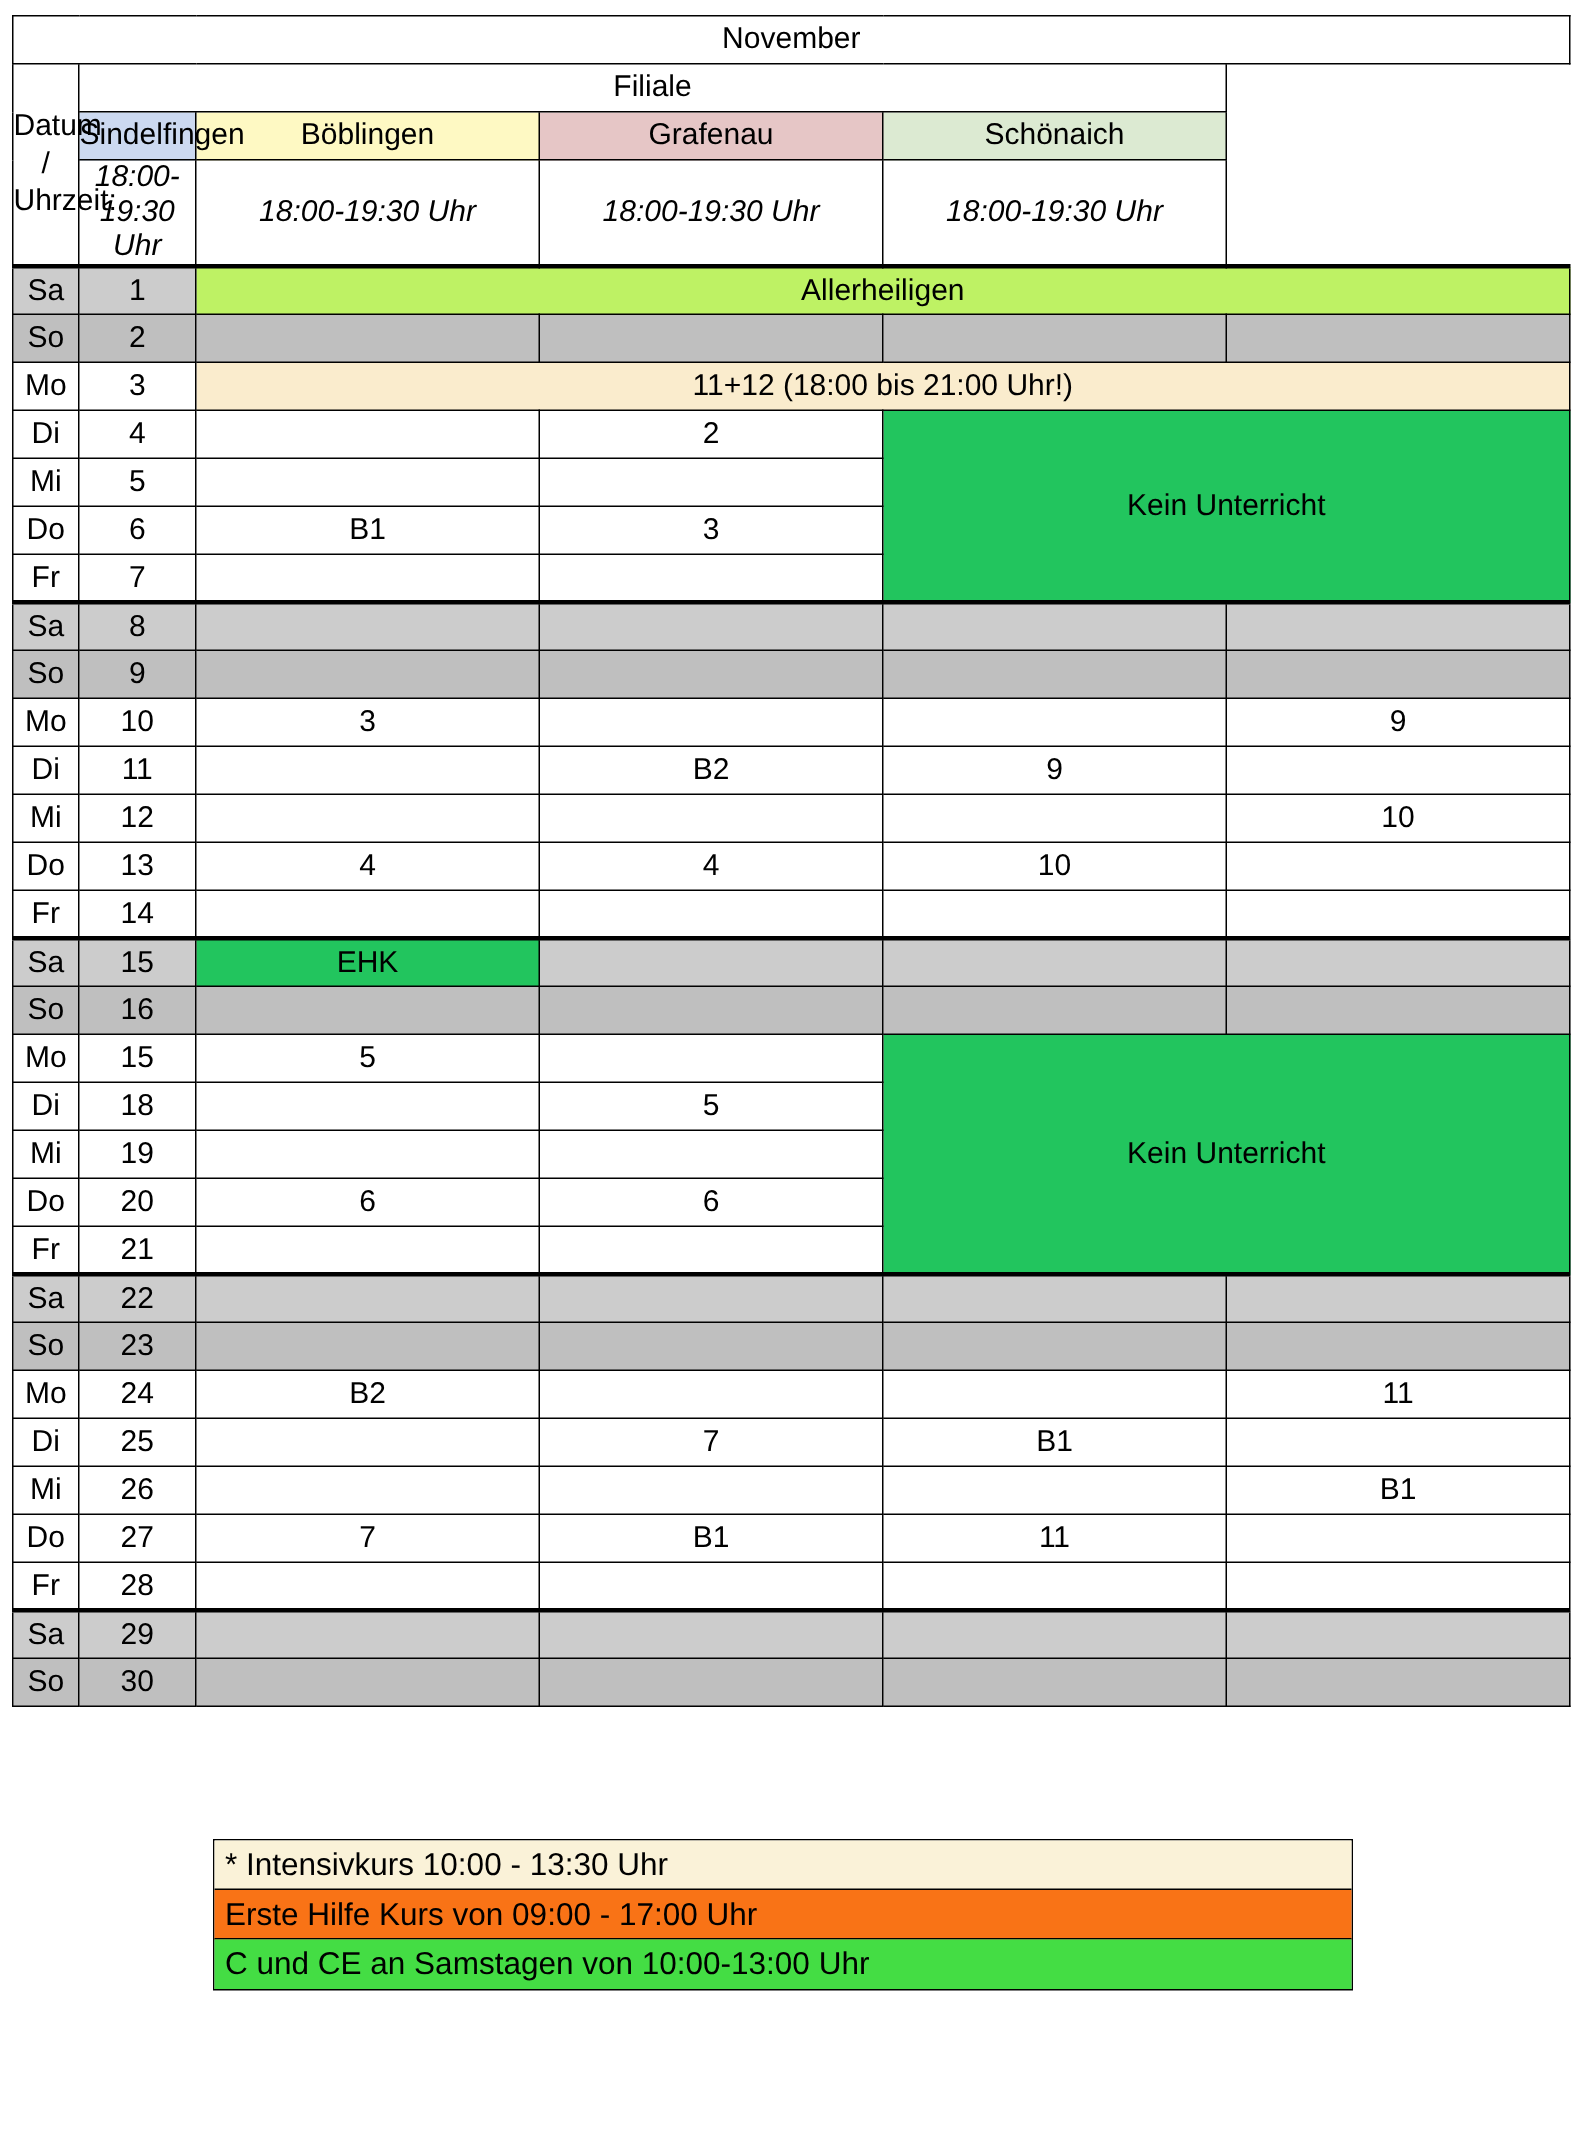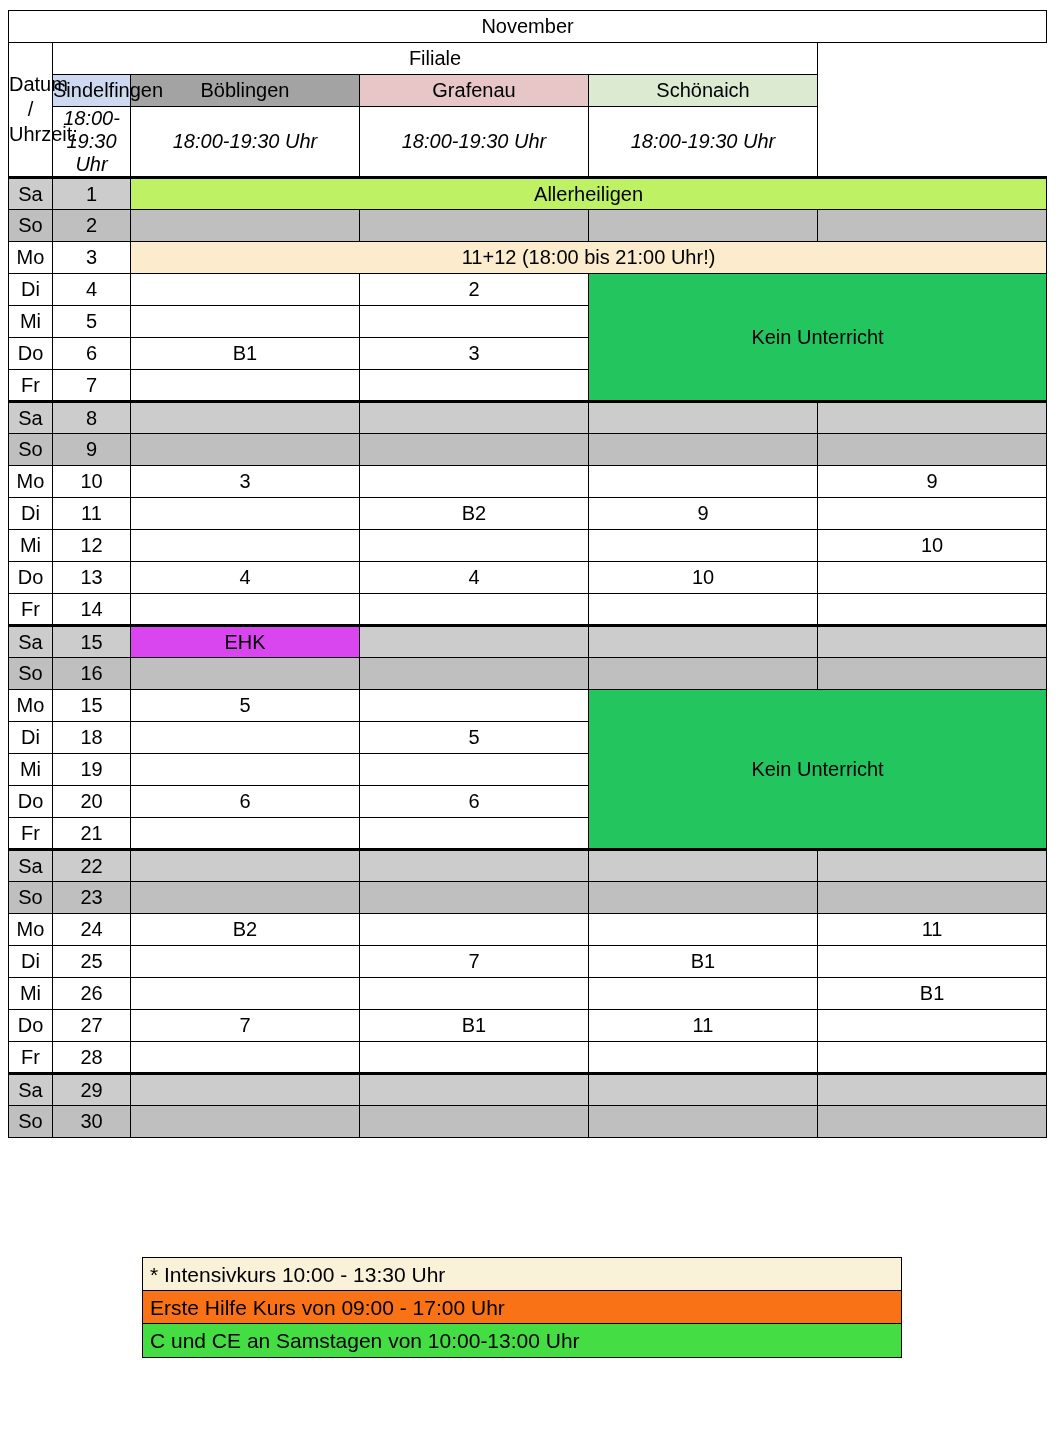--- a/index.html
+++ b/index.html
@@ -66,21 +66,21 @@
   }
   .datum-cell {
     font-size: 20px;
     line-height: 1.25;
     text-align: center;
     vertical-align: middle;
   }
 
   
   .bg-sindelfingen { background: #ccd9f0; }
-  .bg-boeblingen  { background: #a3a3a3; }
+  .bg-boeblingen  { background: #fef9c3; }
   .bg-grafenau    { background: #e6c6c6; }
   .bg-schoenaich  { background: #dcead2; }
 
   
   .daycell, .numcell {
     font-size: 20px;
     text-align: left;
     padding-left: 6px;
     margin-top: 28px;
   }
@@ -99,31 +99,31 @@
   .special-beige {
     background: #faeccd;
     font-size: 20px;
   }
   .no-lesson {
     font-size: 24px;
     font-weight: bold;
     background: #22c55e;
   }
   .ehk {
-    background: #d946ef;
+    background: #22c55e;
     font-size: 20px;
   }
 
   .thickline-top { border-top: 3px solid #000000 !important; }
 
   
   .legend {
     position: absolute;
     left: 142px;
-    top: 1257px;
+    top: 1226px;
     width: 760px;
     border: 1px solid #000000;
     box-sizing: border-box;
   }
   .legend-row {
     border-bottom: 1px solid #000000;
     font-size: 21px;
     height: 33px;
     line-height: 33px;
     padding-left: 7px;

